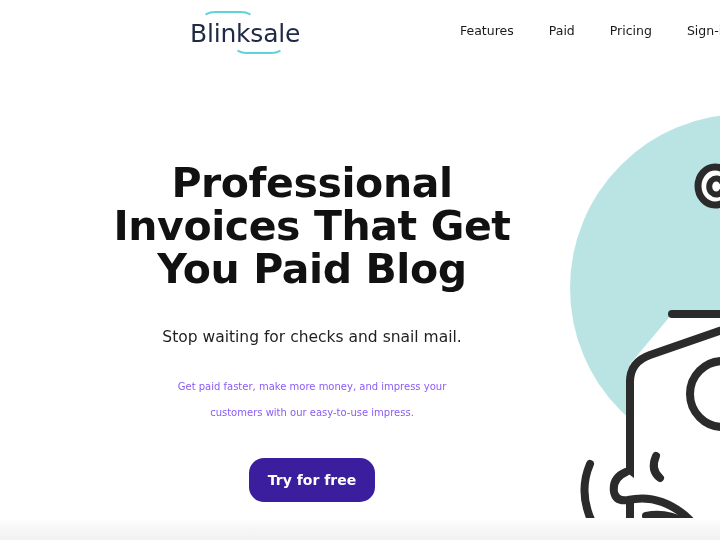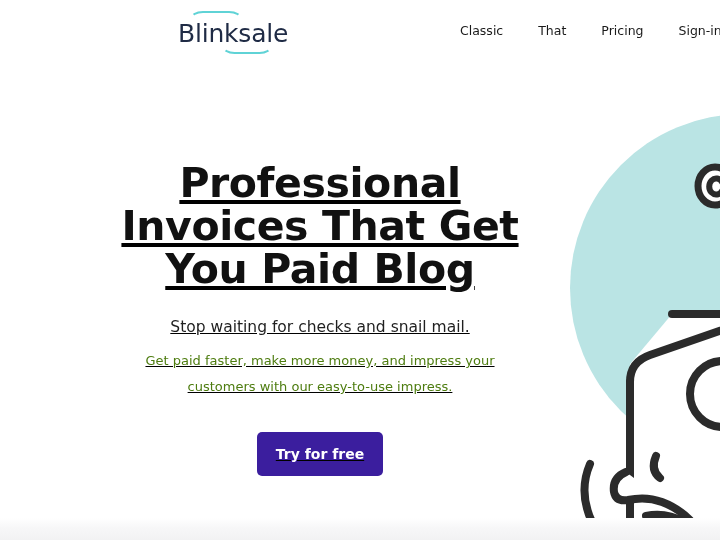--- a/index.html
+++ b/index.html
@@ -13,21 +13,21 @@
   
   .header {
     position:absolute;
     top:0; left:0;
     width:720px; height:64px;
     background:#ffffff;
     z-index:40;
   }
   .logo {
     position:absolute;
-    left:178px; top:12px;
+    left:190px; top:12px;
     width:100px; height:42px;
   }
   .logo-word {
     position:absolute;
     left:0; top:7px;
     width:100px;
     text-align:center;
     font-size:25px;
     letter-spacing:-0.2px;
     color:#1f2b45;
@@ -89,70 +89,69 @@
   }
   .art-svg {
     position:absolute;
     left:560px; top:0px;
     width:200px; height:460px;
   }
 
   
   .hero-copy {
     position:absolute;
-    left:12px; top:64px;
+    left:4px; top:64px;
     width:616px;
     z-index:20;
     text-align:center;
-    text-decoration:underline;
   }
   .headline {
     margin-top:98px;
     font-size:41px;
     line-height:43px;
     font-weight:bold;
     color:#111111;
     letter-spacing:-0.4px;
     font-family:"DejaVu Sans", sans-serif;
   }
   .headline .l {
     display:block;
     white-space:nowrap;
   }
   .sub1 {
-    margin-top:27px;
+    margin-top:37px;
     font-size:15.5px;
     color:#1f1f1f;
     font-family:"DejaVu Sans", sans-serif;
   }
   .sub2 {
-    margin-top:12px;
-    font-size:13px;
+    margin-top:28px;
+    font-size:10px;
     line-height:26px;
-    color:#4d7c0f;
+    color:#8b5cf6;
     font-family:"DejaVu Sans", sans-serif;
   }
   .sub2 .l { display:block; white-space:nowrap; }
 
   .cta-wrap {
     margin-top:32px;
     display:flex;
     justify-content:center;
   }
   .cta {
     display:inline-flex;
     align-items:center;
     justify-content:center;
     width:126px; height:44px;
     background:#3b1e9e;
     color:#ffffff;
     font-size:14px;
     font-weight:bold;
     border:none;
-    border-radius:5px;
+    border-radius:15px;
     cursor:pointer;
     font-family:"DejaVu Sans", sans-serif;
   }
 
   
   .bottom-fade {
     position:absolute;
     left:0; top:518px;
     width:720px; height:22px;
     background:linear-gradient(to bottom,#ffffff 0%,#f7f7f8 45%,#f2f2f3 100%);
@@ -164,22 +163,22 @@
 
 <div class="header">
 
   <div class="logo">
     <div class="logo-arc-top"></div>
     <div class="logo-word">Blinksale</div>
     <div class="logo-arc-bottom"></div>
   </div>
 
   <nav class="nav">
-    <a href="#">Classic</a>
-    <a href="#">That</a>
+    <a href="#">Features</a>
+    <a href="#">Paid</a>
     <a href="#">Pricing</a>
     <a href="#">Sign-in (Classic</a>
   </nav>
 
 </div>
 
 <div class="hero-art">
   <div class="teal-circle"></div>
 
   <svg class="art-svg" viewBox="0 0 200 460">

